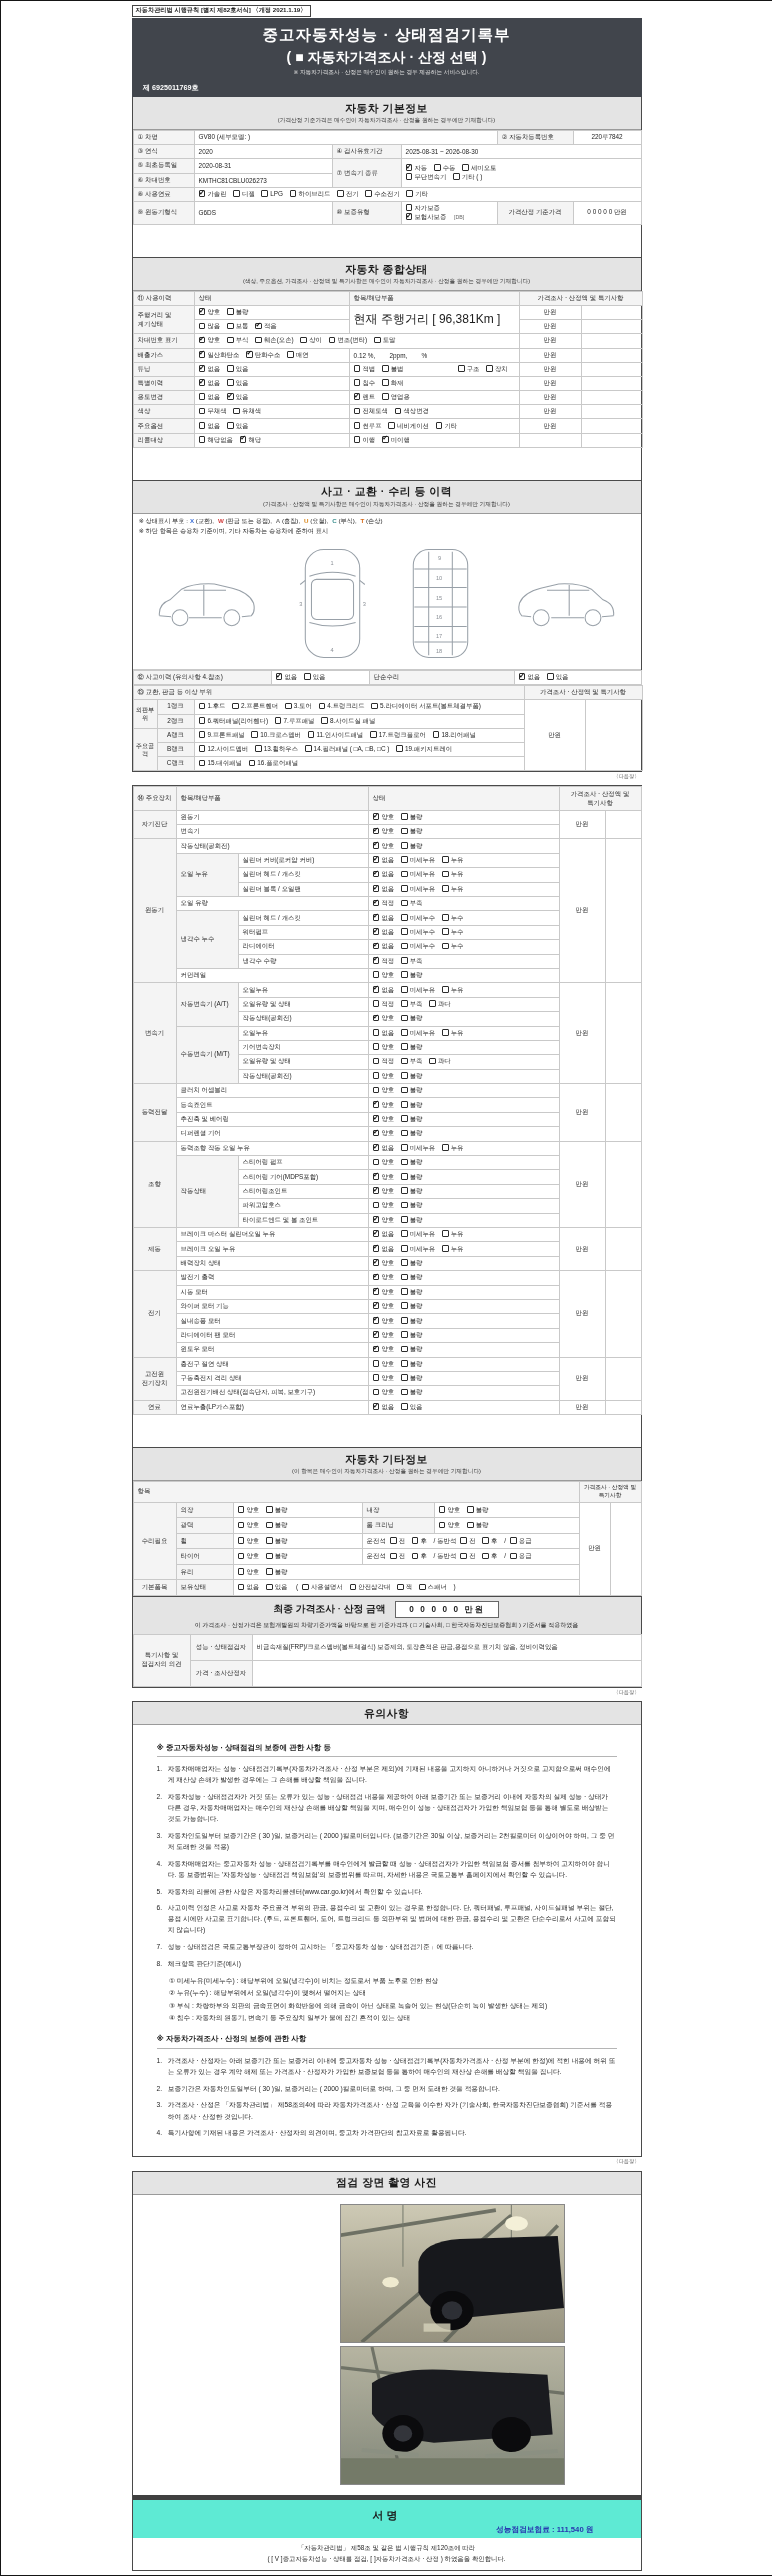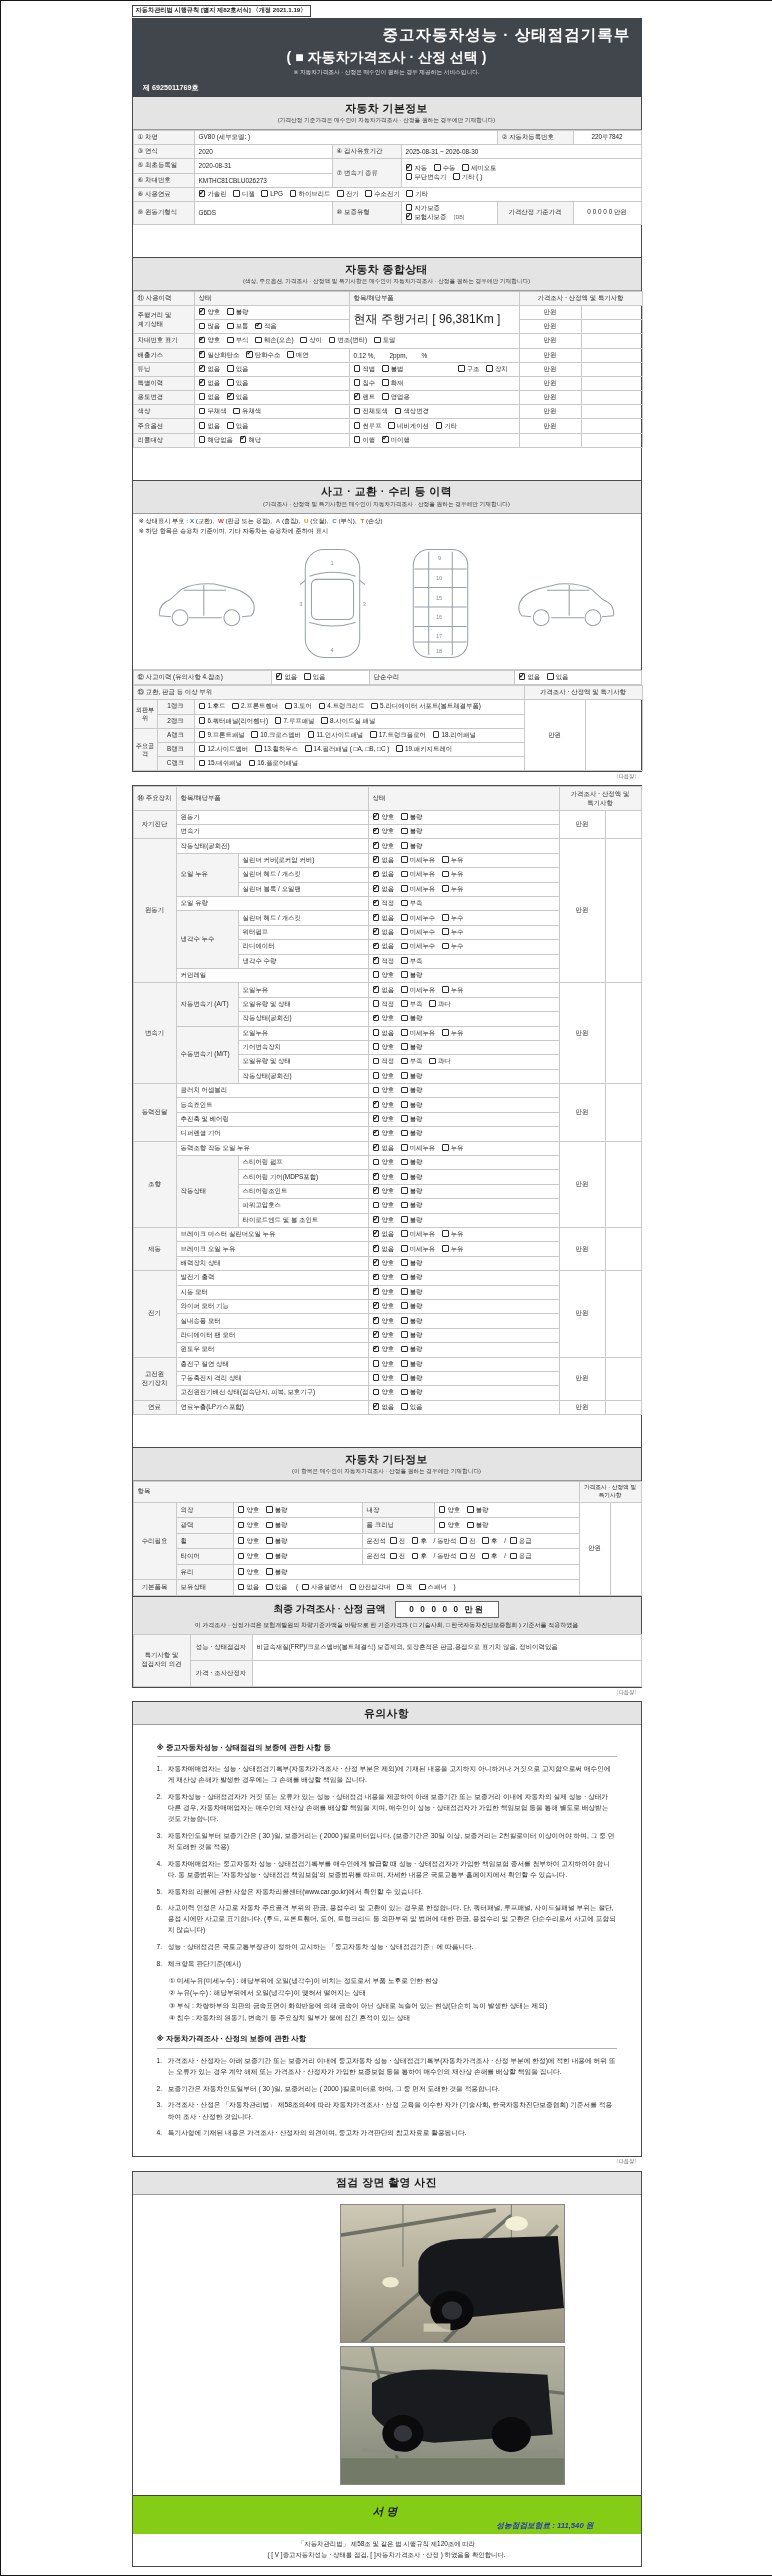--- a/index.html
+++ b/index.html
@@ -2,21 +2,21 @@
 <html style="font-size:8.2px"><head>
 <meta charset="utf-8">
 <style>
   html,body{margin:0;padding:0;background:#ffffff;}
   body{font-family:"Liberation Sans","DejaVu Sans",sans-serif;color:#1c1c1c;}
   .page{width:773px;height:2576px;box-sizing:border-box;border:1px solid #151515;background:#fff;overflow:hidden;}
   .doc{width:510px;margin:0 auto;}
   .top-note{display:inline-block;margin:3.6px 0 1.5px 0;font-size:6.2px;font-weight:bold;border:0.5px solid #444;padding:0.5px 3.1px;background:#fff;}
   
   .hd{background:#41454c;color:#fff;padding:7.2px 11.3px 4.1px 11.3px;}
-  .hd-title{text-align:right;font-size:15.5px;font-weight:bold;letter-spacing:1px;}
+  .hd-title{text-align:center;font-size:15.5px;font-weight:bold;letter-spacing:1px;}
   .hd-sub{text-align:center;font-size:14px;font-weight:bold;margin-top:2.6px;}
   .hd-note{text-align:center;font-size:5.7px;color:#e3e3e3;margin-top:2.1px;}
   .hd-docno{font-size:7.2px;font-weight:bold;margin-top:6.2px;}
   
   .box{border:1px solid #4a4a4a;background:#fff;margin-top:5.2px;}
   .band{background:#e4e4e4;text-align:center;padding:4.6px 0 3.6px 0;border-bottom:0.5px solid #9a9a9a;}
   .band.mid{border-top:1px solid #4a4a4a;margin-top:32px;}
   .band h2{margin:0;font-size:10.8px;font-weight:bold;letter-spacing:0.5px;}
   .band .bnote{font-size:5.7px;margin-top:1.5px;color:#333;}
   table{border-collapse:collapse;width:100%;table-layout:fixed;}
@@ -53,21 +53,21 @@
   .nnum{width:11.3px;flex:none;}
   .nsub{margin:1.5px 0 1.5px 12.4px;}
   .defbox{width:86%;margin:13.4px auto 2.1px auto;border:0.5px solid #777;padding:6.2px 9.3px;box-sizing:border-box;}
   .def-title{text-align:center;font-size:7.7px;font-weight:bold;margin-bottom:4.1px;}
   .def-body{font-size:6.4px;line-height:1.6;}
   .def-bold{font-weight:bold;}
   
   .photo-wrap{padding:6.2px 0 7.2px 0;}
   .photo{display:block;width:223px;height:137px;margin:3.1px 76px 3.1px auto;border:0.5px solid #888;}
   
-  .sign-band{background:#84cc16;border-top:1px solid #404040;position:relative;padding:8.2px 0 15.5px 0;font-style:italic;}
+  .sign-band{background:#5eead4;border-top:5px solid #404040;position:relative;padding:8.2px 0 15.5px 0;}
   .sign-title{text-align:center;font-size:10.8px;font-weight:bold;letter-spacing:3.1px;}
   .insurance{position:absolute;right:47px;bottom:3.6px;color:#2838b0;font-weight:bold;font-size:7.7px;}
   .sign-footer{padding:5.2px 5.2px 6.2px 5.2px;text-align:center;font-size:6.4px;line-height:1.6;}
 </style>
 </head>
 <body>
 
 <div class="page">
   <div class="doc">
 

